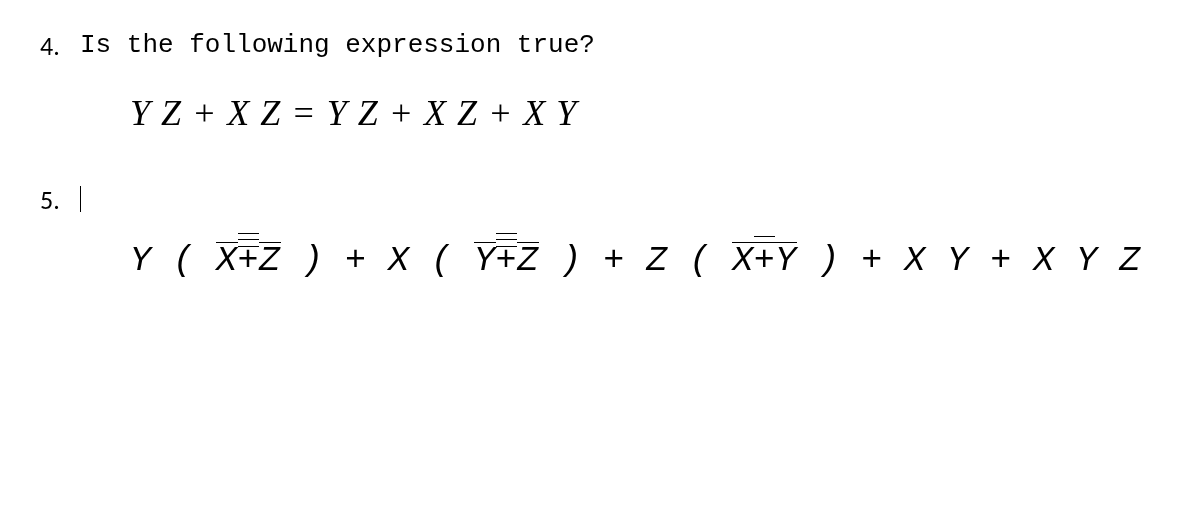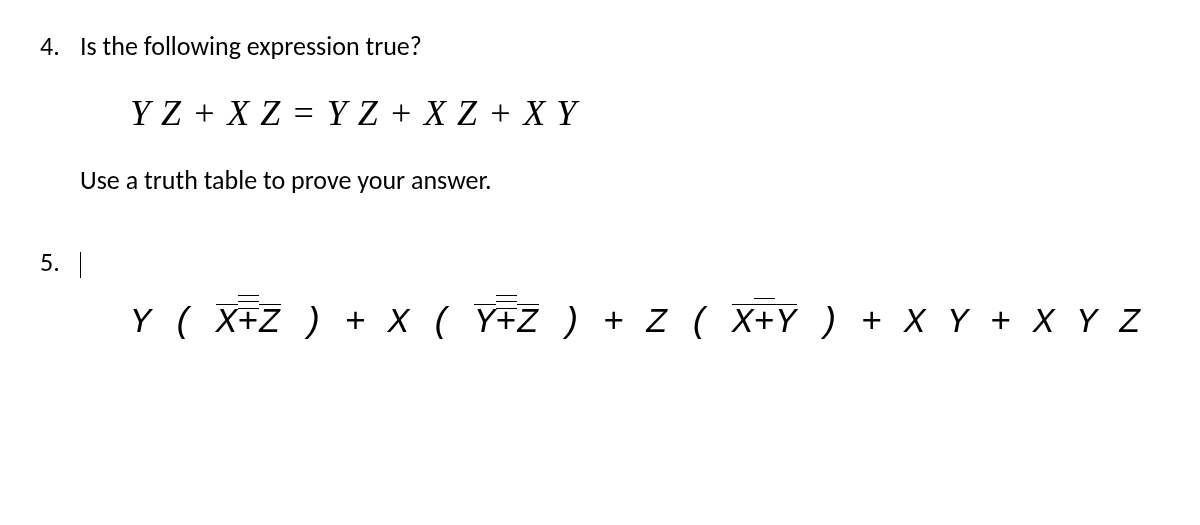--- a/index.html
+++ b/index.html
@@ -23,20 +23,21 @@
       align-items: flex-start;
       font-size: 26px;
       margin-bottom: 30px;
     }
     .problem-number {
       width: 40px;
       flex-shrink: 0;
     }
     .problem-text {
       flex: 1;
+      font-family: Liberation Mono, monospace;
     }
     .expression {
       font-family: 'Times New Roman', serif;
       font-style: italic;
       font-size: 36px;
       margin-left: 90px;
       margin-bottom: 30px;
       letter-spacing: 1px;
     }
     .instruction {
@@ -127,21 +128,20 @@
   </style>
 </head>
 <body>
 
 <div class="problem">
   <div class="problem-header">
     <div class="problem-number">4.</div>
     <div class="problem-text">Is the following expression true?</div>
   </div>
   <div class="expression">Y Z + X  Z = Y Z + X  Z + X Y</div>
-  <div class="instruction">Use a truth table to prove your answer.</div>
 </div>
 
 <div class="problem">
   <div class="problem5-header">
     <div class="problem-number">5.</div>
     <div class="problem-text"><span class="cursor"></span></div>
   </div>
   <div class="expression2">
     <span>Y ( </span><span class="over-single">X</span><span class="over-triple op">+</span><span class="over-single">Z</span><span> ) +  X ( </span><span class="over-single">Y</span><span class="over-triple op">+</span><span class="over-single">Z</span><span> ) +  Z ( </span><span class="over-single">X</span><span class="over-double op">+</span><span class="over-single">Y</span><span> ) + X Y + X Y Z</span>
   </div>

